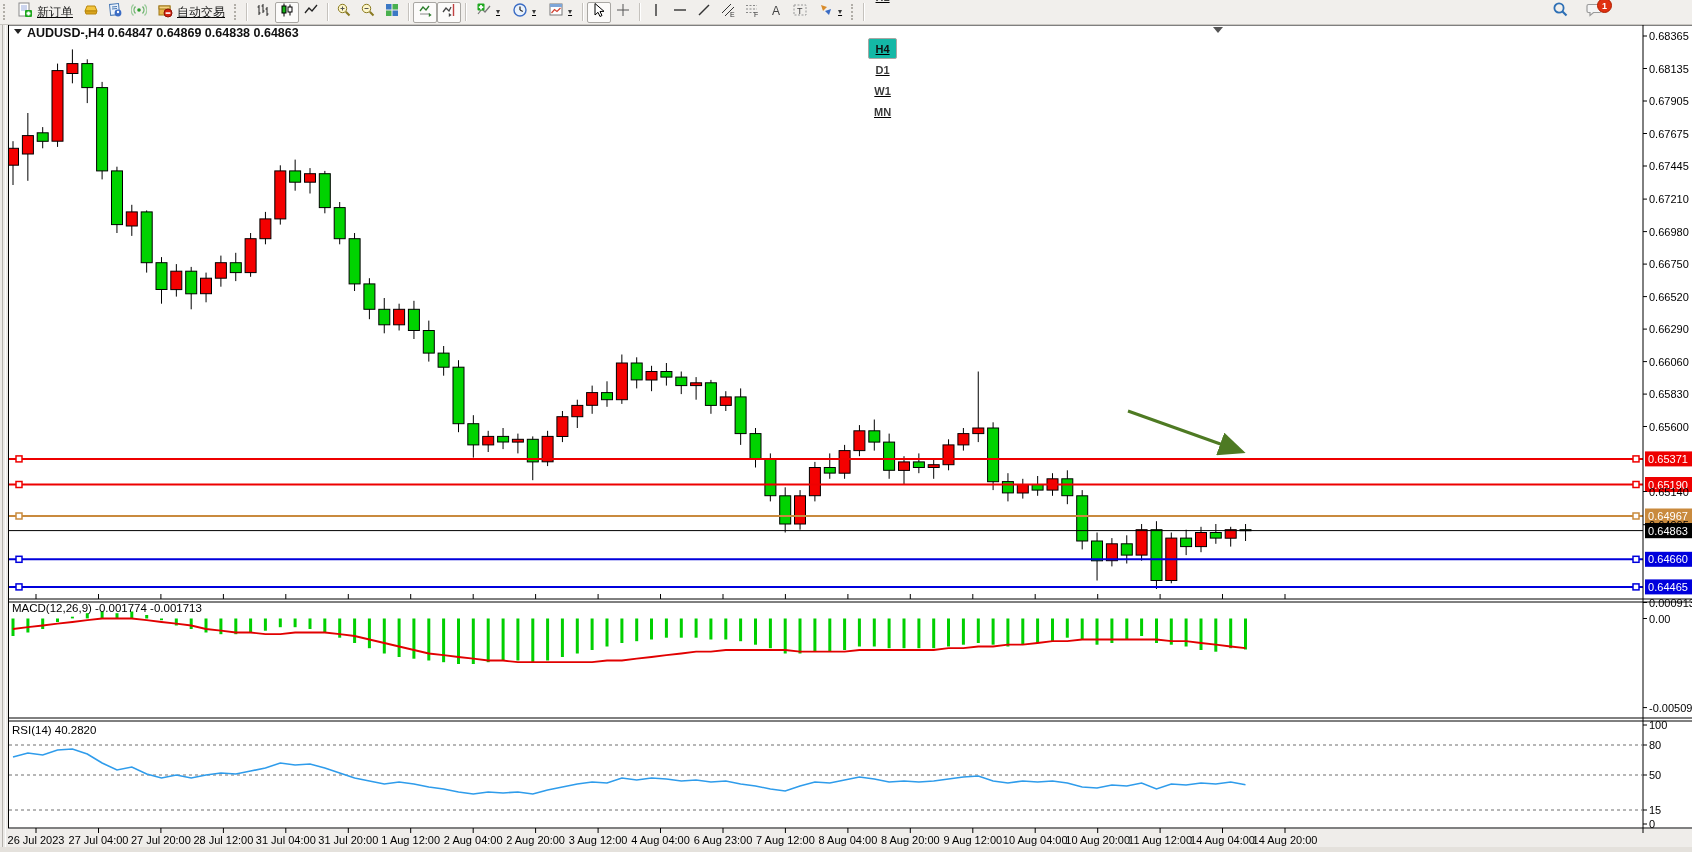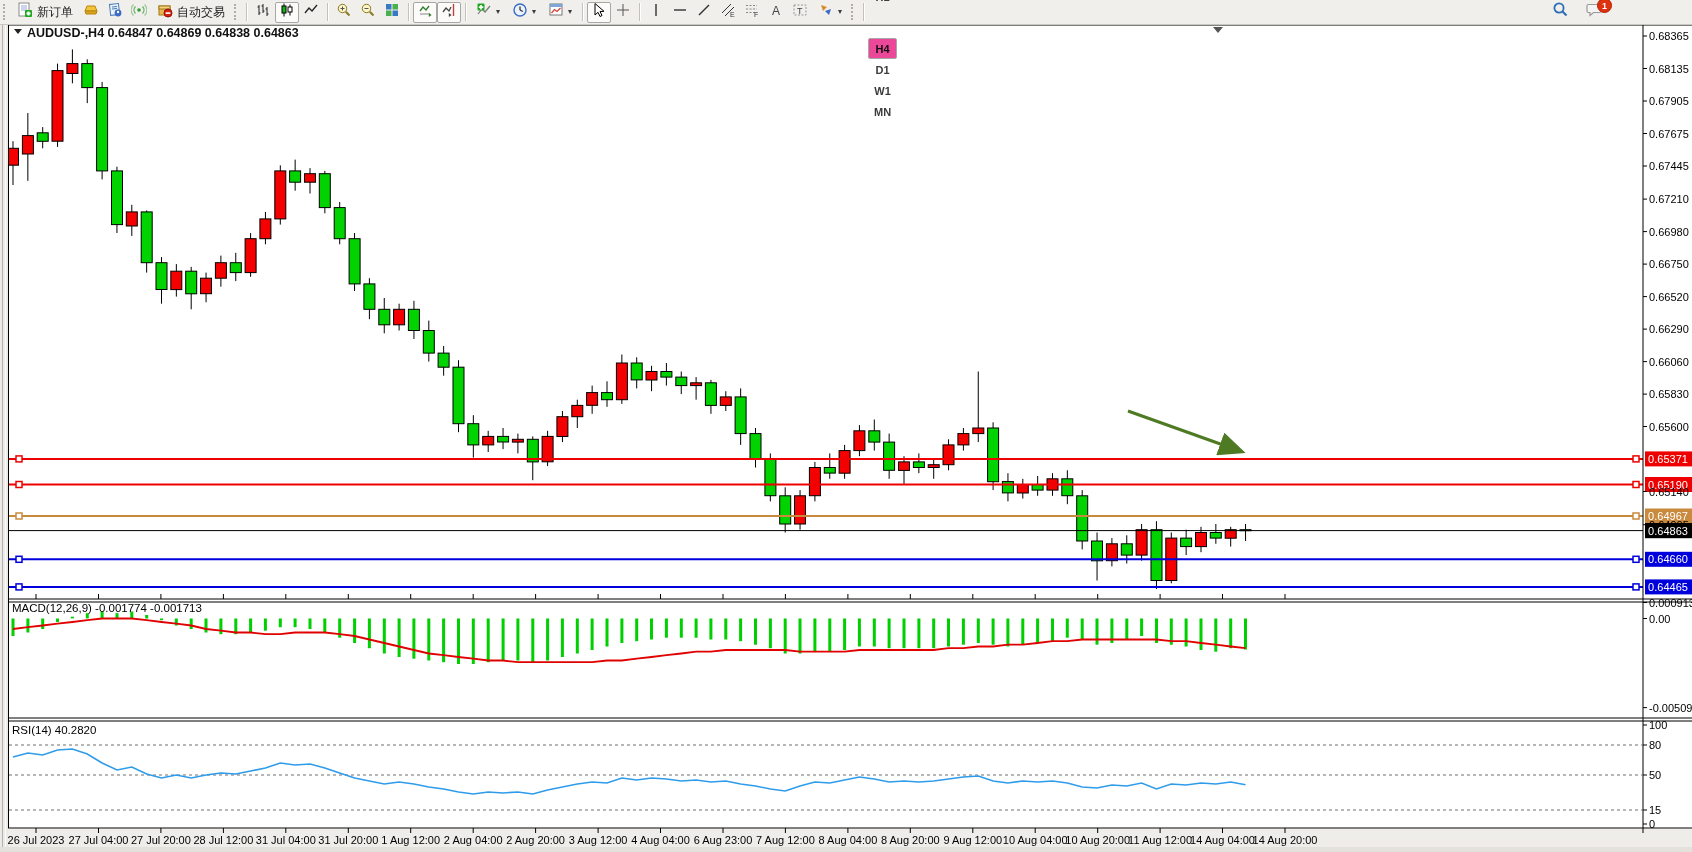--- a/index.html
+++ b/index.html
@@ -1,31 +1,31 @@
 <!DOCTYPE html>
 <html><head>
 <meta charset="utf-8">
 <style>
   html,body{margin:0;padding:0;background:#d9d6d2;}
   #app{position:relative;width:1692px;height:852px;background:#efedea;overflow:hidden;
        font-family:"Liberation Sans",sans-serif;}
   
   .toolbar{position:absolute;top:0;left:0;width:1692px;height:24px;background:#f1efec;
-           border-bottom:1px solid #c9c6c1;display:flex;align-items:center;z-index:5;}
+           border-bottom:1px solid #c9c6c1;display:flex;align-items:center;z-index:5;text-decoration:underline;}
   .tb-btn{height:21px;min-width:24px;display:flex;align-items:center;justify-content:center;
           border:1px solid transparent;border-radius:2px;box-sizing:border-box;cursor:default;}
   .tb-btn.active{background:#fcfbfa;border-color:#a9a7a3;}
   .tb-btn.wide{padding:0 5px;gap:4px;}
   .tb-label{font-size:12px;color:#1c1c1c;white-space:nowrap;}
   .sep{width:1px;height:18px;background:#c5c2bd;box-shadow:1px 0 0 #ffffff;margin:0 4px;}
   .grip{width:3px;height:16px;border-left:2px dotted #b1aea8;margin:0 3px;}
   .caret{font-size:8px;color:#3a3a3a;line-height:1;}
   .tf{width:27px;height:19px;display:flex;align-items:center;justify-content:center;
       font-size:11px;font-weight:bold;color:#3c3c3c;border:1px solid transparent;border-radius:2px;}
-  .tf.active{background:#ec4899;border-color:#a9a7a3;color:#111;margin-top:31px;}
+  .tf.active{background:#14b8a6;border-color:#a9a7a3;color:#111;margin-top:31px;}
   .tb-right{position:absolute;right:86px;top:1px;display:flex;align-items:center;gap:10px;}
   .badge{position:absolute;top:-4px;right:-7px;width:13px;height:13px;border-radius:50%;
          background:#e03010;color:#fff;font-size:9px;font-weight:bold;display:flex;
          align-items:center;justify-content:center;border:1px solid #b02000;}
   .bubble-wrap{position:relative;}
   svg text{font-family:"Liberation Sans",sans-serif;}
 </style>
 </head>
 <body>
 

